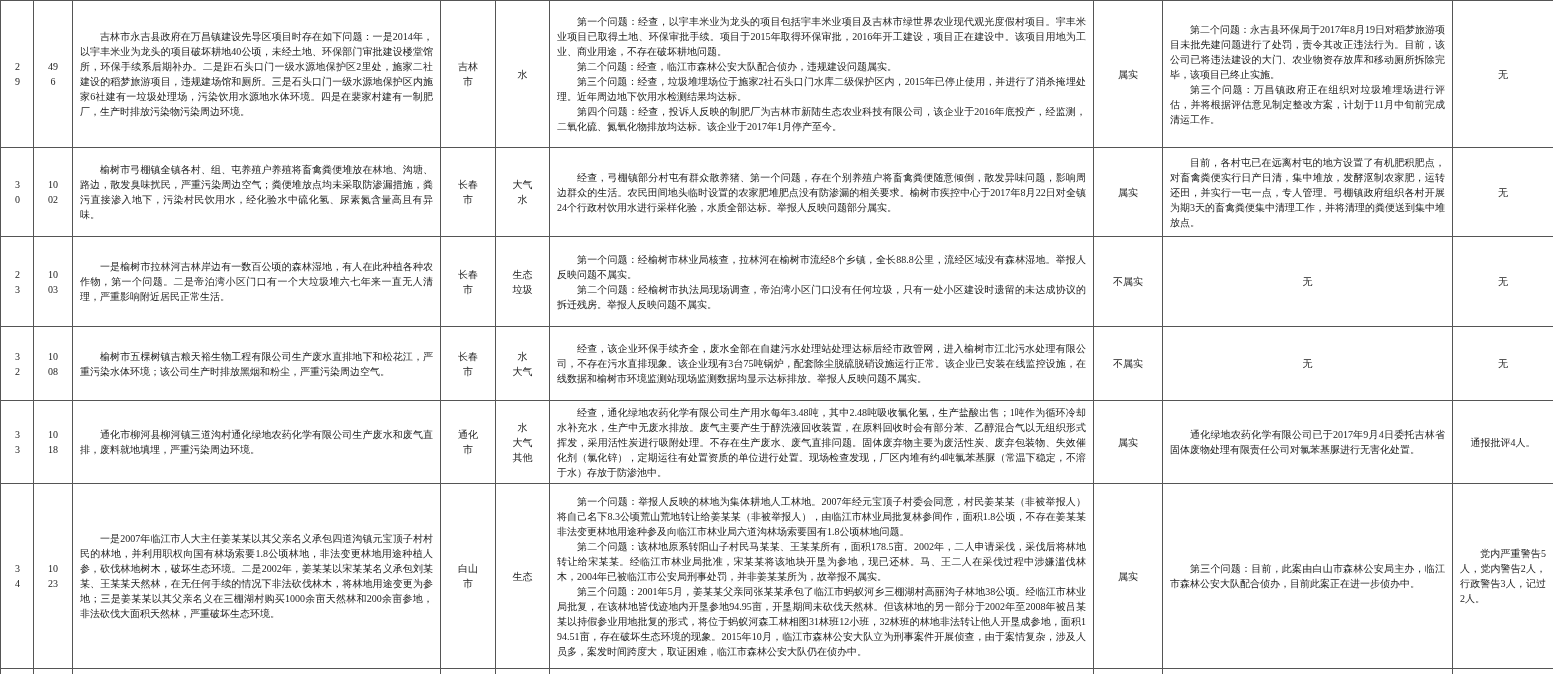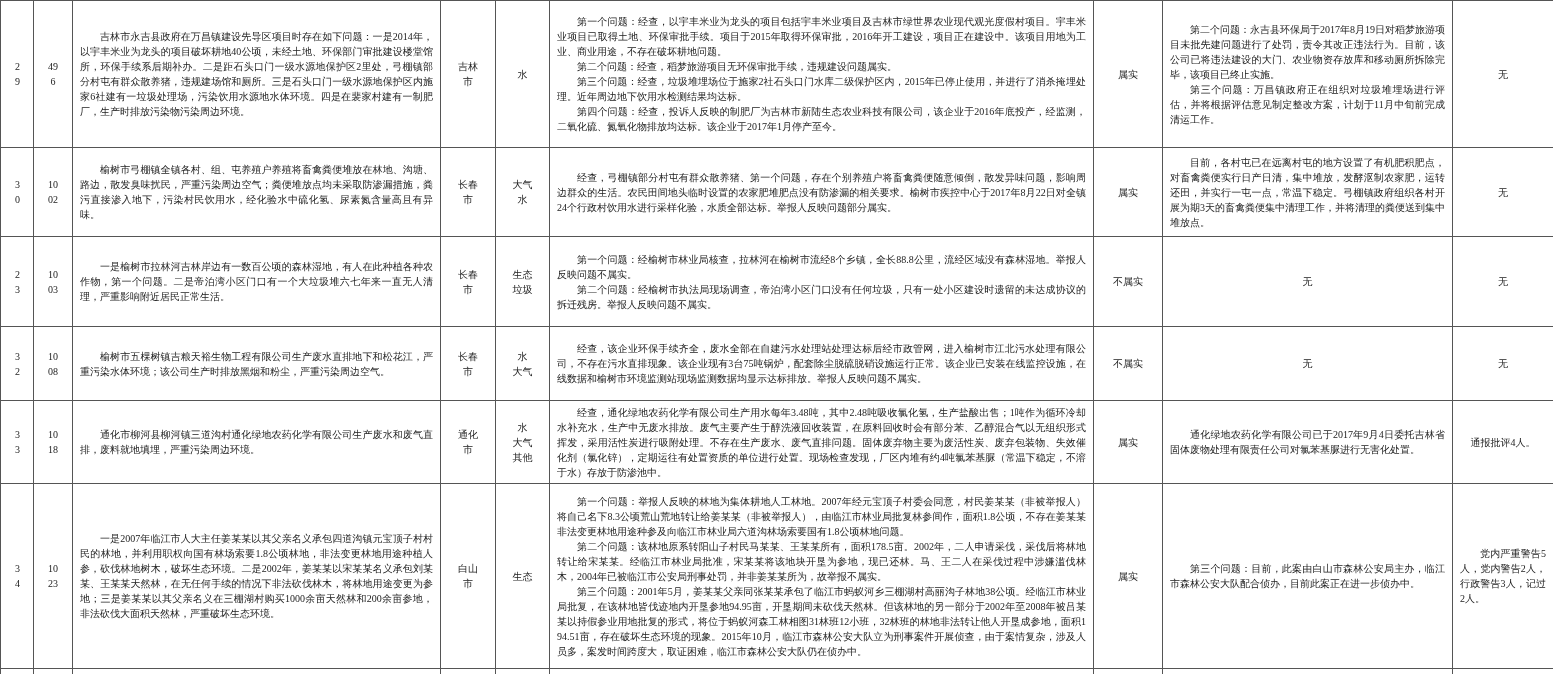--- a/index.html
+++ b/index.html
@@ -27,29 +27,29 @@
       <col style="width:544px">
     <col style="width:69px">
       <col style="width:290px">
       <col style="width:101px">
   </colgroup>
   <tbody id="table-body">
       <tr style="height: 147px;">
     <td class="center">29</td>
     <td class="center">496</td>
     <td>
-          <div class="para">吉林市永吉县政府在万昌镇建设先导区项目时存在如下问题：一是2014年，以宇丰米业为龙头的项目破坏耕地40公顷，未经土地、环保部门审批建设楼堂馆所，环保手续系后期补办。二是距石头口门一级水源地保护区2里处，弓棚镇部分村屯有群众散养猪，违规建场馆和厕所。三是石头口门一级水源地保护区内施家6社建有一垃圾处理场，污染饮用水源地水体环境。四是在裴家村建有一制肥厂，生产时排放污染物污染周边环境。</div>
+          <div class="para">吉林市永吉县政府在万昌镇建设先导区项目时存在如下问题：一是2014年，以宇丰米业为龙头的项目破坏耕地40公顷，未经土地、环保部门审批建设楼堂馆所，环保手续系后期补办。二是距石头口门一级水源地保护区2里处，施家二社建设的稻梦旅游项目，违规建场馆和厕所。三是石头口门一级水源地保护区内施家6社建有一垃圾处理场，污染饮用水源地水体环境。四是在裴家村建有一制肥厂，生产时排放污染物污染周边环境。</div>
         </td>
     <td class="center">吉林市</td>
     <td class="center">
           <div class="line">水</div>
         </td>
     <td>
           <div class="para">第一个问题：经查，以宇丰米业为龙头的项目包括宇丰米业项目及吉林市绿世界农业现代观光度假村项目。宇丰米业项目已取得土地、环保审批手续。项目于2015年取得环保审批，2016年开工建设，项目正在建设中。该项目用地为工业、商业用途，不存在破坏耕地问题。</div>
-          <div class="para">第二个问题：经查，稻梦旅游项目无环保审批手续，违规建设问题属实。</div>
+          <div class="para">第二个问题：经查，临江市森林公安大队配合侦办，违规建设问题属实。</div>
           <div class="para">第三个问题：经查，垃圾堆埋场位于施家2社石头口门水库二级保护区内，2015年已停止使用，并进行了消杀掩埋处理。近年周边地下饮用水检测结果均达标。</div>
           <div class="para">第四个问题：经查，投诉人反映的制肥厂为吉林市新陆生态农业科技有限公司，该企业于2016年底投产，经监测，二氧化硫、氮氧化物排放均达标。该企业于2017年1月停产至今。</div>
         </td>
     <td class="center">属实</td>
     <td>
           <div class="para">第二个问题：永吉县环保局于2017年8月19日对稻梦旅游项目未批先建问题进行了处罚，责令其改正违法行为。目前，该公司已将违法建设的大门、农业物资存放库和移动厕所拆除完毕，该项目已终止实施。</div>
           <div class="para">第三个问题：万昌镇政府正在组织对垃圾堆埋场进行评估，并将根据评估意见制定整改方案，计划于11月中旬前完成清运工作。</div>
         </td>
     <td>
           <div class="center-text">无</div>
@@ -64,21 +64,21 @@
     <td class="center">长春市</td>
     <td class="center">
           <div class="line">大气</div>
           <div class="line">水</div>
         </td>
     <td>
           <div class="para">经查，弓棚镇部分村屯有群众散养猪、第一个问题，存在个别养殖户将畜禽粪便随意倾倒，散发异味问题，影响周边群众的生活。农民田间地头临时设置的农家肥堆肥点没有防渗漏的相关要求。榆树市疾控中心于2017年8月22日对全镇24个行政村饮用水进行采样化验，水质全部达标。举报人反映问题部分属实。</div>
         </td>
     <td class="center">属实</td>
     <td>
-          <div class="para">目前，各村屯已在远离村屯的地方设置了有机肥积肥点，对畜禽粪便实行日产日清，集中堆放，发酵沤制农家肥，运转还田，并实行一屯一点，常温下稳定。弓棚镇政府组织各村开展为期3天的畜禽粪便集中清理工作，并将清理的粪便送到集中堆放点。</div>
+          <div class="para">目前，各村屯已在远离村屯的地方设置了有机肥积肥点，对畜禽粪便实行日产日清，集中堆放，发酵沤制农家肥，运转还田，并实行一屯一点，专人管理。弓棚镇政府组织各村开展为期3天的畜禽粪便集中清理工作，并将清理的粪便送到集中堆放点。</div>
         </td>
     <td>
           <div class="center-text">无</div>
         </td>
   </tr>
       <tr style="height: 90px;">
     <td class="center">23</td>
     <td class="center">1003</td>
     <td>
           <div class="para">一是榆树市拉林河吉林岸边有一数百公顷的森林湿地，有人在此种植各种农作物，第一个问题。二是帝泊湾小区门口有一个大垃圾堆六七年来一直无人清理，严重影响附近居民正常生活。</div>

